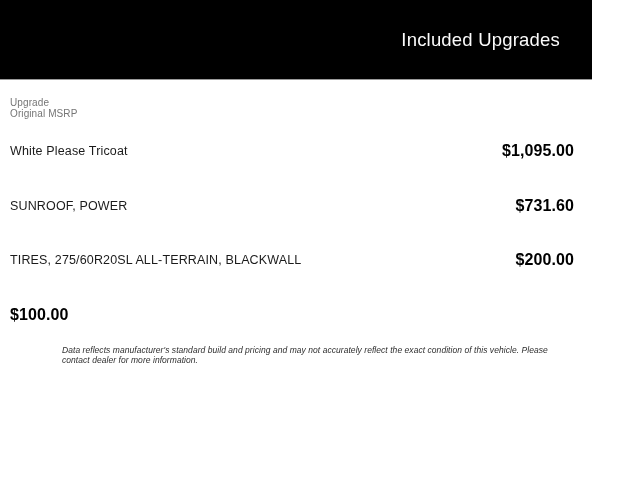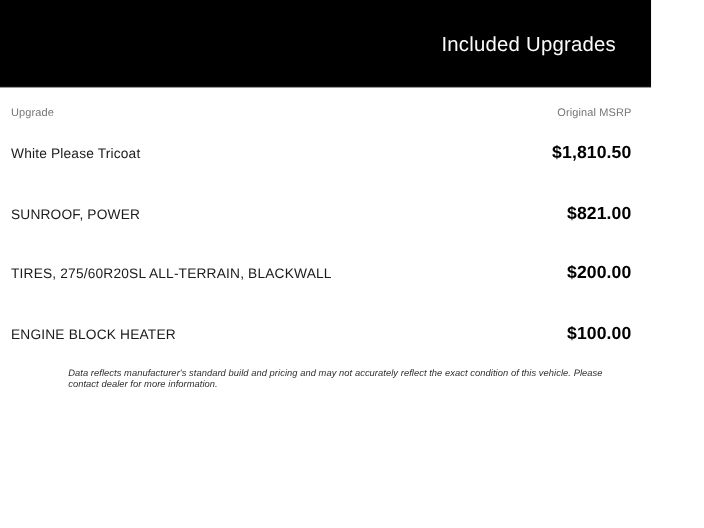--- a/index.html
+++ b/index.html
@@ -28,20 +28,21 @@
     letter-spacing: 0.2px;
   }
   .table-area {
     padding: 0 18px 0 10px;
   }
   .col-headers {
     display: flex;
     justify-content: space-between;
     align-items: baseline;
     margin-top: 17px;
+    flex-direction: column;
   }
   .col-label {
     font-size: 10px;
     color: #757575;
     letter-spacing: 0.1px;
   }
   .rows {
     margin-top: 5px;
   }
   .row {
@@ -82,36 +83,35 @@
 
   <main class="table-area">
     <div class="col-headers">
       <span class="col-label">Upgrade</span>
       <span class="col-label">Original MSRP</span>
     </div>
     <div class="rows" id="rows">
 
   <div class="row">
     <span class="upgrade-name">White Please Tricoat</span>
-    <span class="upgrade-price">$1,810.50</span>
+    <span class="upgrade-price">$1,095.00</span>
   </div>
 
   <div class="row">
     <span class="upgrade-name">SUNROOF, POWER</span>
-    <span class="upgrade-price">$821.00</span>
+    <span class="upgrade-price">$731.60</span>
   </div>
 
 
   <div class="row">
     <span class="upgrade-name">TIRES, 275/60R20SL ALL-TERRAIN, BLACKWALL</span>
     <span class="upgrade-price">$200.00</span>
   </div>
 
   <div class="row">
-    <span class="upgrade-name">ENGINE BLOCK HEATER</span>
     <span class="upgrade-price">$100.00</span>
   </div>
 </div>
   </main>
 
   <footer class="disclaimer">Data reflects manufacturer's standard build and pricing and may not accurately reflect the exact condition of this vehicle. Please contact dealer for more information.</footer>
 
 </div>
 
 </body></html>

